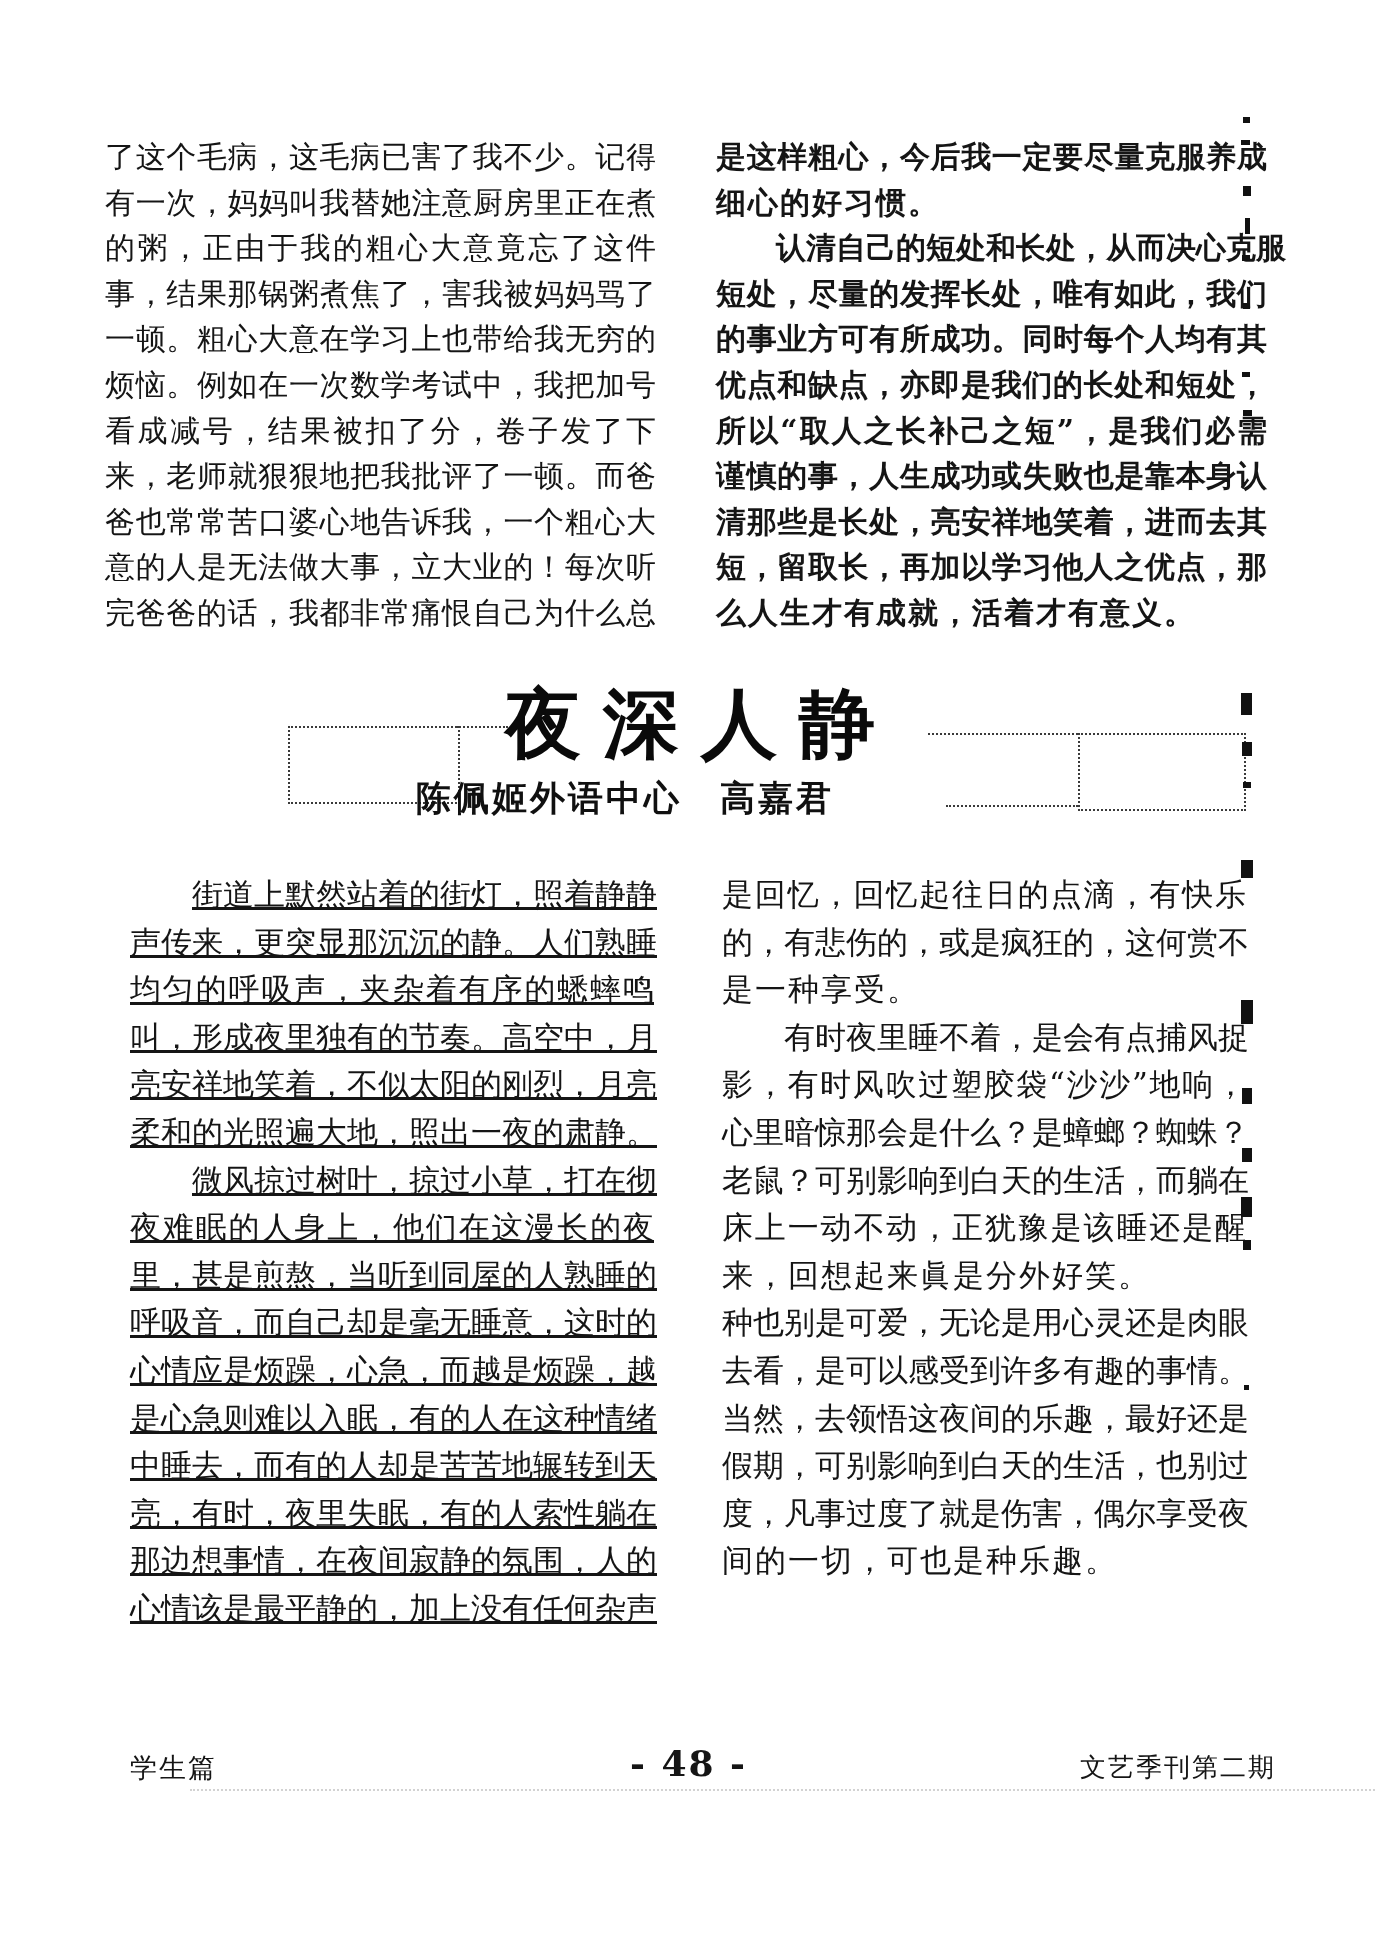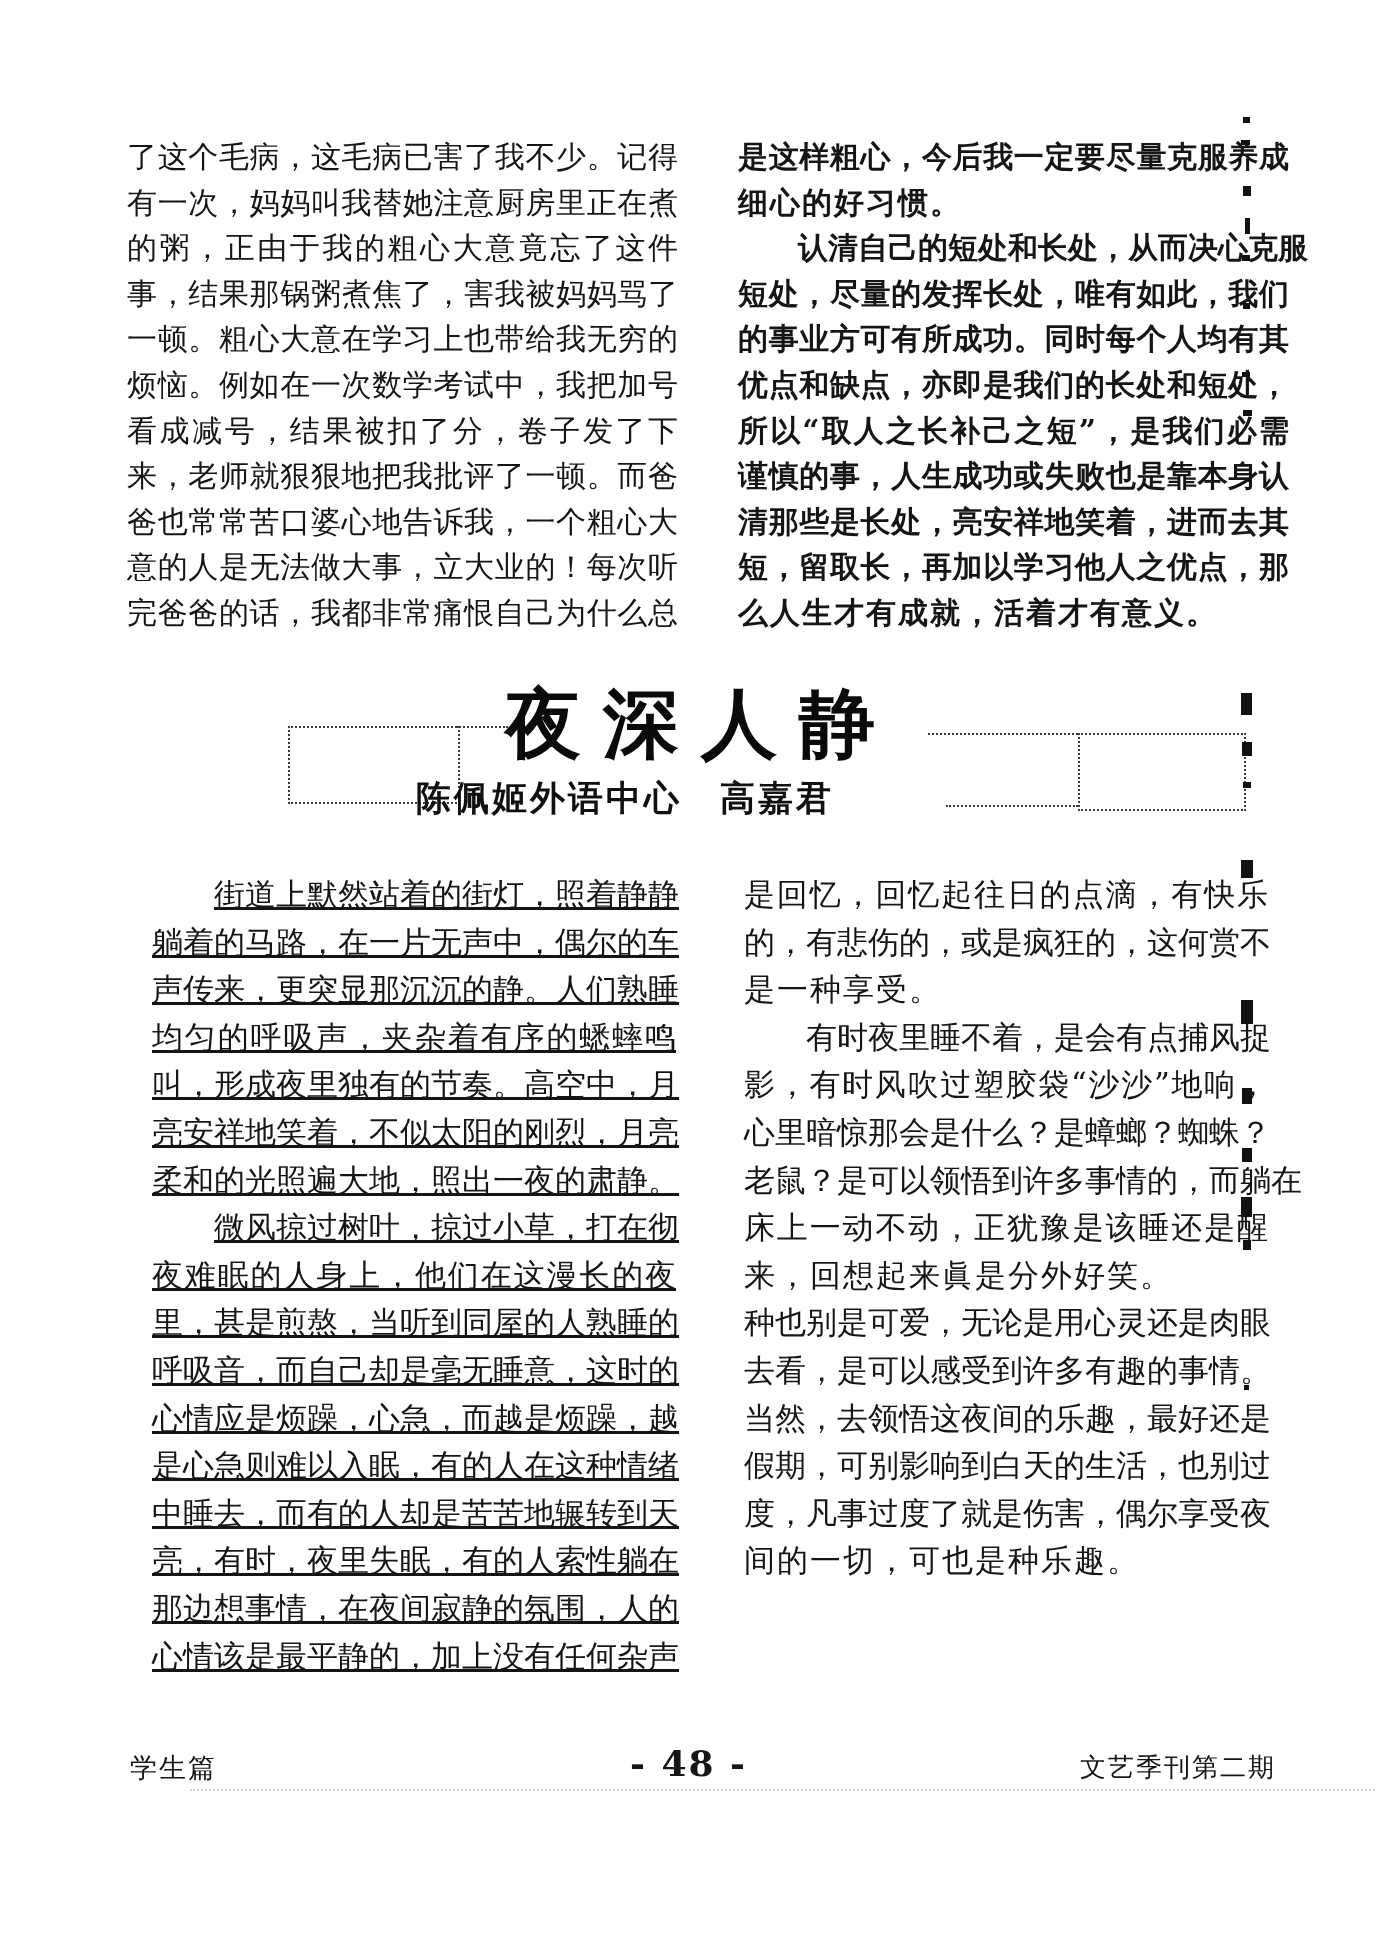--- a/index.html
+++ b/index.html
@@ -5,21 +5,21 @@
   html,body{margin:0;padding:0;background:#e8e8e8;}
   .page{
     position:relative;
     width:1377px;height:1947px;
     background:#ffffff;
     overflow:hidden;
     font-family:"DejaVu Serif","Liberation Serif",serif;
     color:#151515;
   }
   
-  .col{position:absolute;margin-left:22px;}
+  .col{position:absolute;}
   .e1{top:134px;width:551px;}
   .e1.leftcol{left:105px;}
   .e1.rightcol{left:716px;font-weight:bold;}
   .e2{top:871px;width:524px;}
   .e2.leftcol{left:130px;text-decoration:underline;}
   .e2.rightcol{left:722px;}
   .ln{
     height:45.6px;line-height:45.6px;
     font-size:30px;
     text-align:justify;text-align-last:justify;
@@ -106,21 +106,20 @@
   <div class="orn-line a"></div>
   <div class="orn-box rightbox"></div>
   <div class="orn-line b"></div>
   <div class="orn-line c"></div>
 
   <div class="article-title">夜深人静</div>
   <div class="article-byline">陈佩姬外语中心　高嘉君</div>
 
   <div class="col e2 leftcol">
     <div class="ln ind">街道上默然站着的街灯，照着静静</div>
-    <div class="ln">躺着的马路，在一片无声中，偶尔的车</div>
     <div class="ln">声传来，更突显那沉沉的静。人们熟睡</div>
     <div class="ln">均匀的呼吸声，夹杂着有序的蟋蟀鸣</div>
     <div class="ln">叫，形成夜里独有的节奏。高空中，月</div>
     <div class="ln">亮安祥地笑着，不似太阳的刚烈，月亮</div>
     <div class="ln">柔和的光照遍大地，照出一夜的肃静。</div>
     <div class="ln ind">微风掠过树叶，掠过小草，打在彻</div>
     <div class="ln">夜难眠的人身上，他们在这漫长的夜</div>
     <div class="ln">里，甚是煎熬，当听到同屋的人熟睡的</div>
     <div class="ln">呼吸音，而自己却是毫无睡意，这时的</div>
     <div class="ln">心情应是烦躁，心急，而越是烦躁，越</div>
@@ -131,21 +130,21 @@
     <div class="ln">心情该是最平静的，加上没有任何杂声</div>
   </div>
 
   <div class="col e2 rightcol">
     <div class="ln">是回忆，回忆起往日的点滴，有快乐</div>
     <div class="ln">的，有悲伤的，或是疯狂的，这何赏不</div>
     <div class="ln end">是一种享受。</div>
     <div class="ln ind">有时夜里睡不着，是会有点捕风捉</div>
     <div class="ln">影，有时风吹过塑胶袋“沙沙”地响，</div>
     <div class="ln">心里暗惊那会是什么？是蟑螂？蜘蛛？</div>
-    <div class="ln">老鼠？是可以领悟到许多事情的，而躺在</div>
+    <div class="ln">老鼠？可别影响到白天的生活，而躺在</div>
     <div class="ln">床上一动不动，正犹豫是该睡还是醒</div>
     <div class="ln end">来，回想起来眞是分外好笑。</div>
     <div class="ln">种也别是可爱，无论是用心灵还是肉眼</div>
     <div class="ln">去看，是可以感受到许多有趣的事情。</div>
     <div class="ln">当然，去领悟这夜间的乐趣，最好还是</div>
     <div class="ln">假期，可别影响到白天的生活，也别过</div>
     <div class="ln">度，凡事过度了就是伤害，偶尔享受夜</div>
     <div class="ln end">间的一切，可也是种乐趣。</div>
   </div>
 

